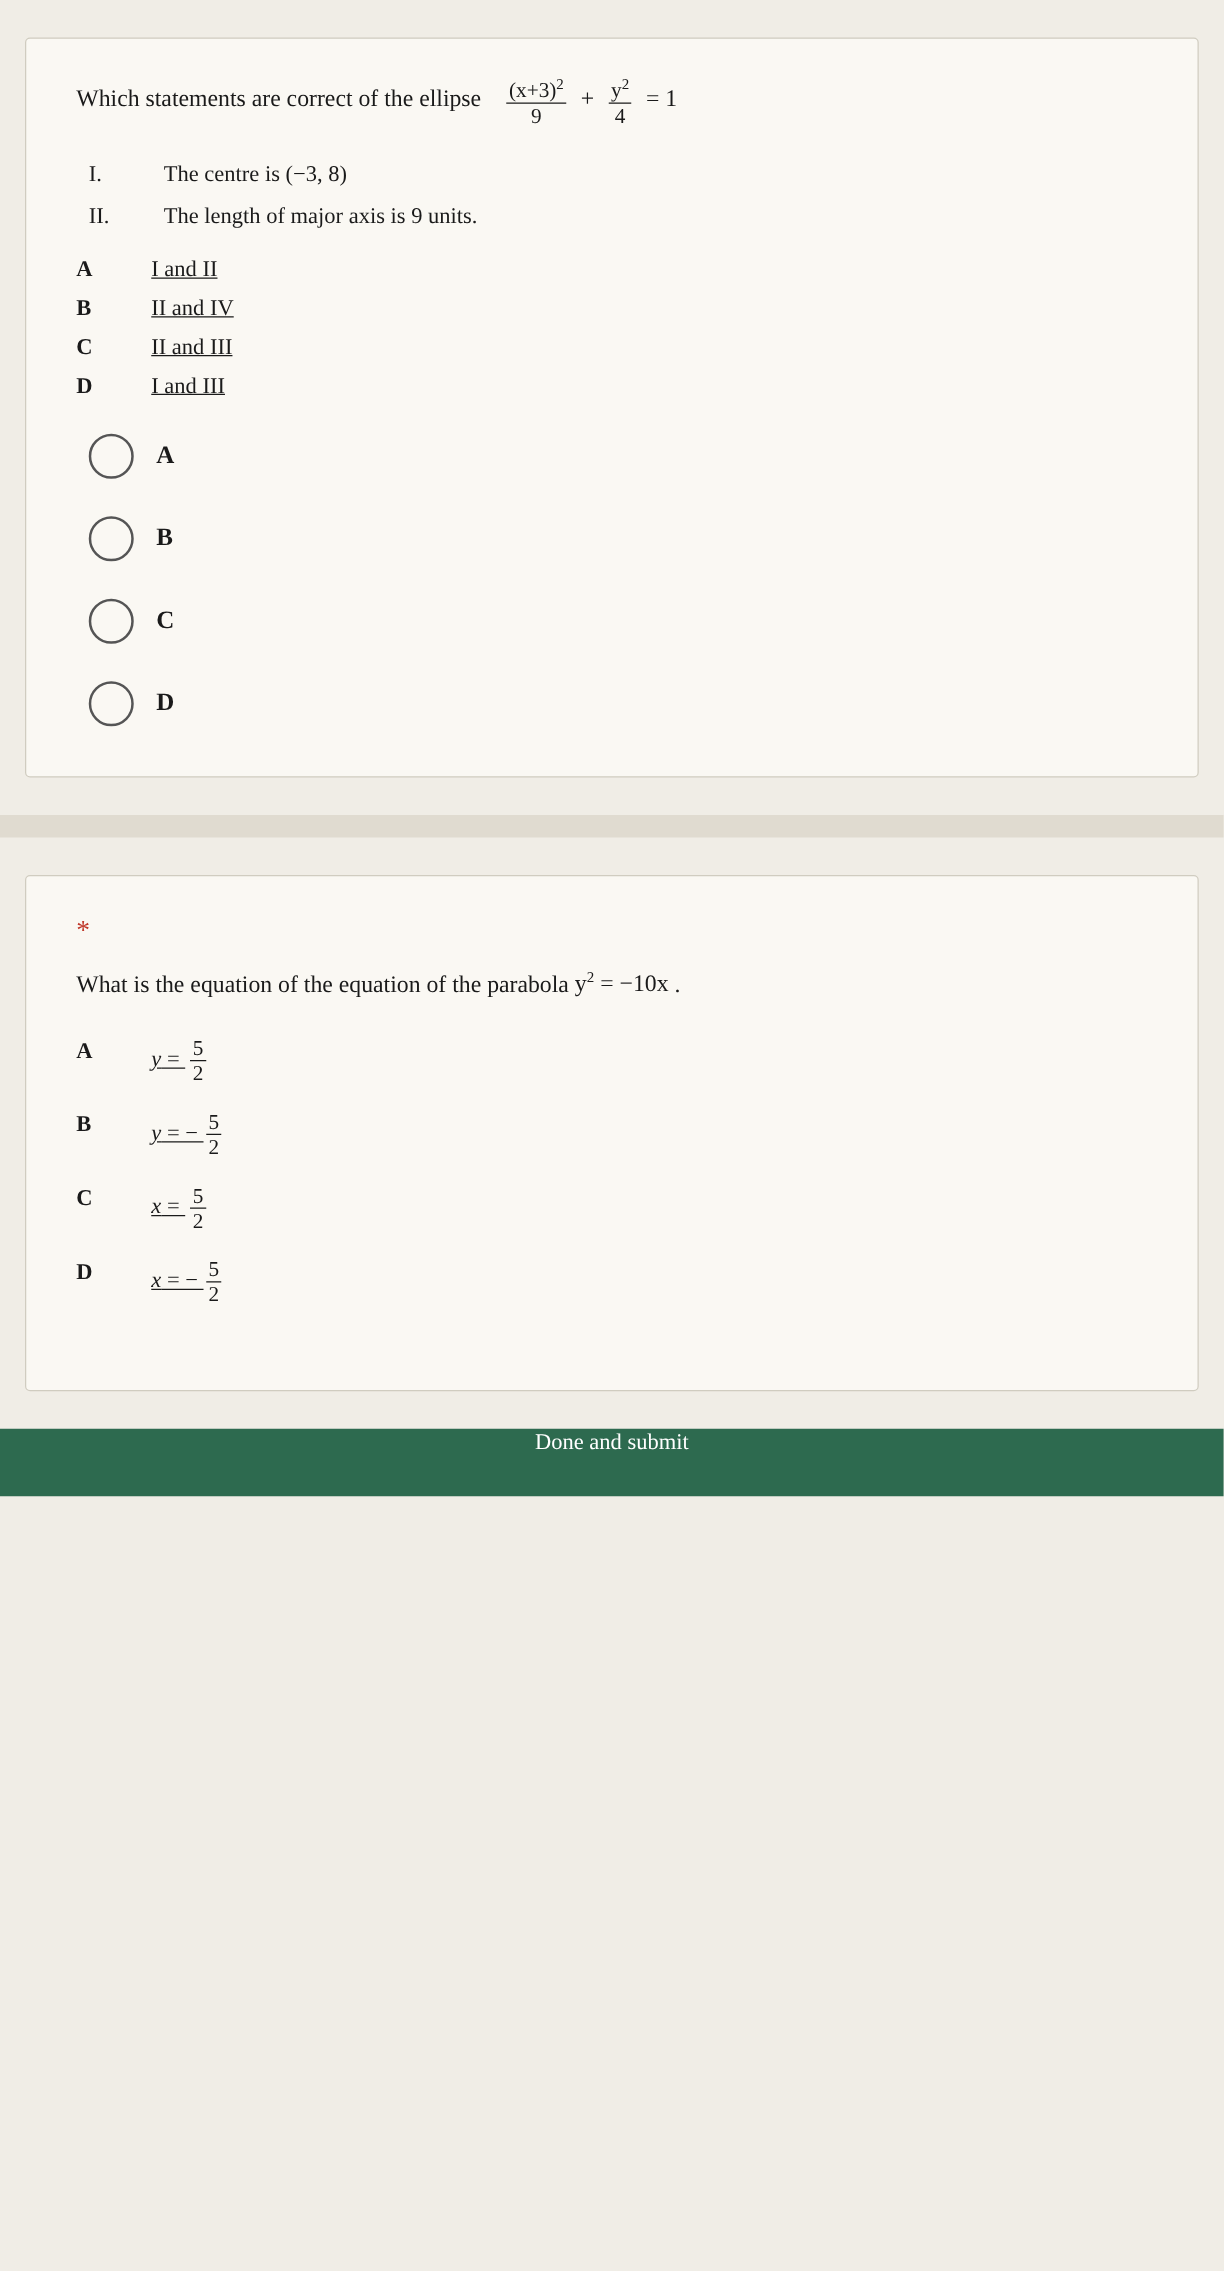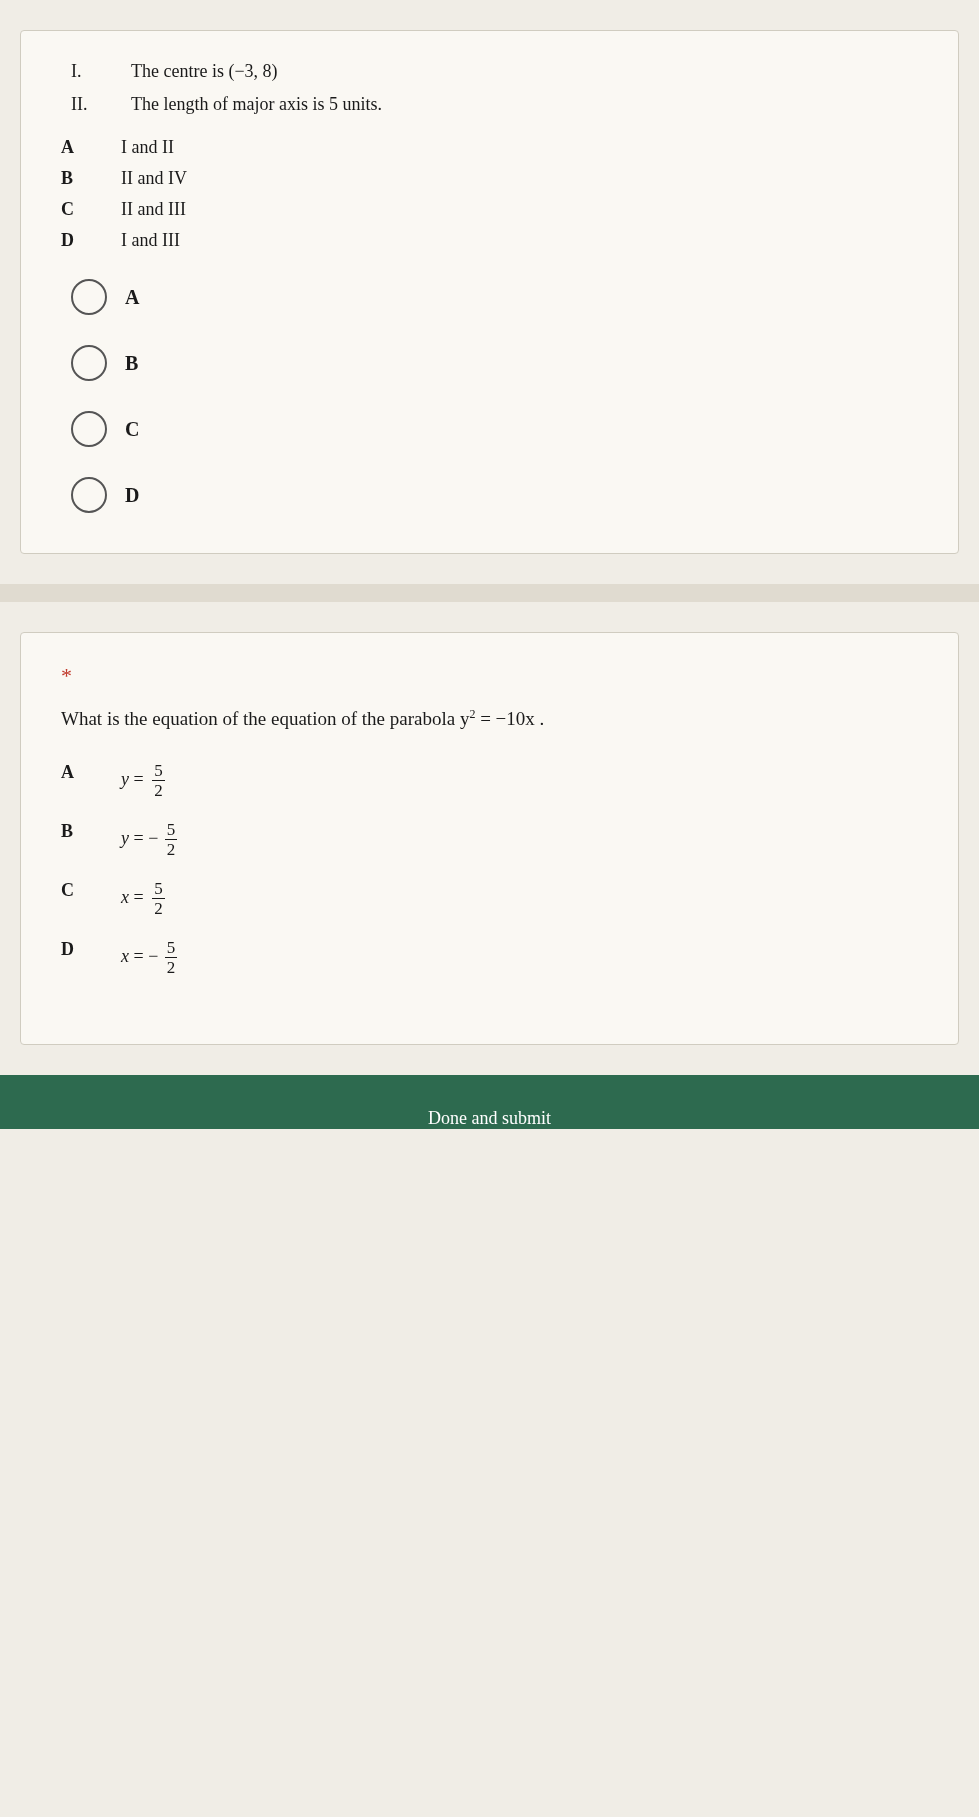--- a/index.html
+++ b/index.html
@@ -72,20 +72,21 @@
       font-size: 18px;
       color: #1a1a1a;
       align-items: flex-start;
     }
     .option-label {
       min-width: 60px;
       font-weight: bold;
     }
     .option-text {
       flex: 1;
+      text-decoration: underline;
     }
     .radio-choices {
       display: flex;
       flex-direction: column;
       gap: 30px;
       padding-left: 10px;
     }
     .radio-row {
       display: flex;
       align-items: center;
@@ -113,38 +114,55 @@
     }
     .star {
       font-size: 22px;
       color: #c0392b;
       margin-bottom: 16px;
     }
     .bottom-bar {
       background: #2d6a4f;
       height: 54px;
       display: flex;
-      align-items: flex-end;
+      align-items: flex-start;
       justify-content: center;
     }
   </style>
 </head>
 <body>
 
 <div class="question-block">
 
+  <div class="question-text">
+    <span>Which statements are correct of the ellipse</span>
+    &nbsp;
+    
+    <span class="math-formula">
+      <span class="fraction">
+        <span class="numerator">(x+3)<sup>2</sup></span>
+        <span class="denominator">9</span>
+      </span>
+      &nbsp;+&nbsp;
+      <span class="fraction">
+        <span class="numerator">y<sup>2</sup></span>
+        <span class="denominator">4</span>
+      </span>
+      &nbsp;= 1
+    </span>
+  </div>
 
   <div class="statements-list">
     <div class="statement-row">
       <span class="statement-label">I.</span>
       <span class="statement-text">The centre is (−3, 8)</span>
     </div>
     <div class="statement-row">
       <span class="statement-label">II.</span>
-      <span class="statement-text">The length of major axis is 5 units.</span>
+      <span class="statement-text">The length of major axis is 9 units.</span>
     </div>
   </div>
 
   <div class="options-list">
     <div class="option-row">
       <span class="option-label">A</span>
       <span class="option-text">I and II</span>
     </div>
     <div class="option-row">
       <span class="option-label">B</span>

